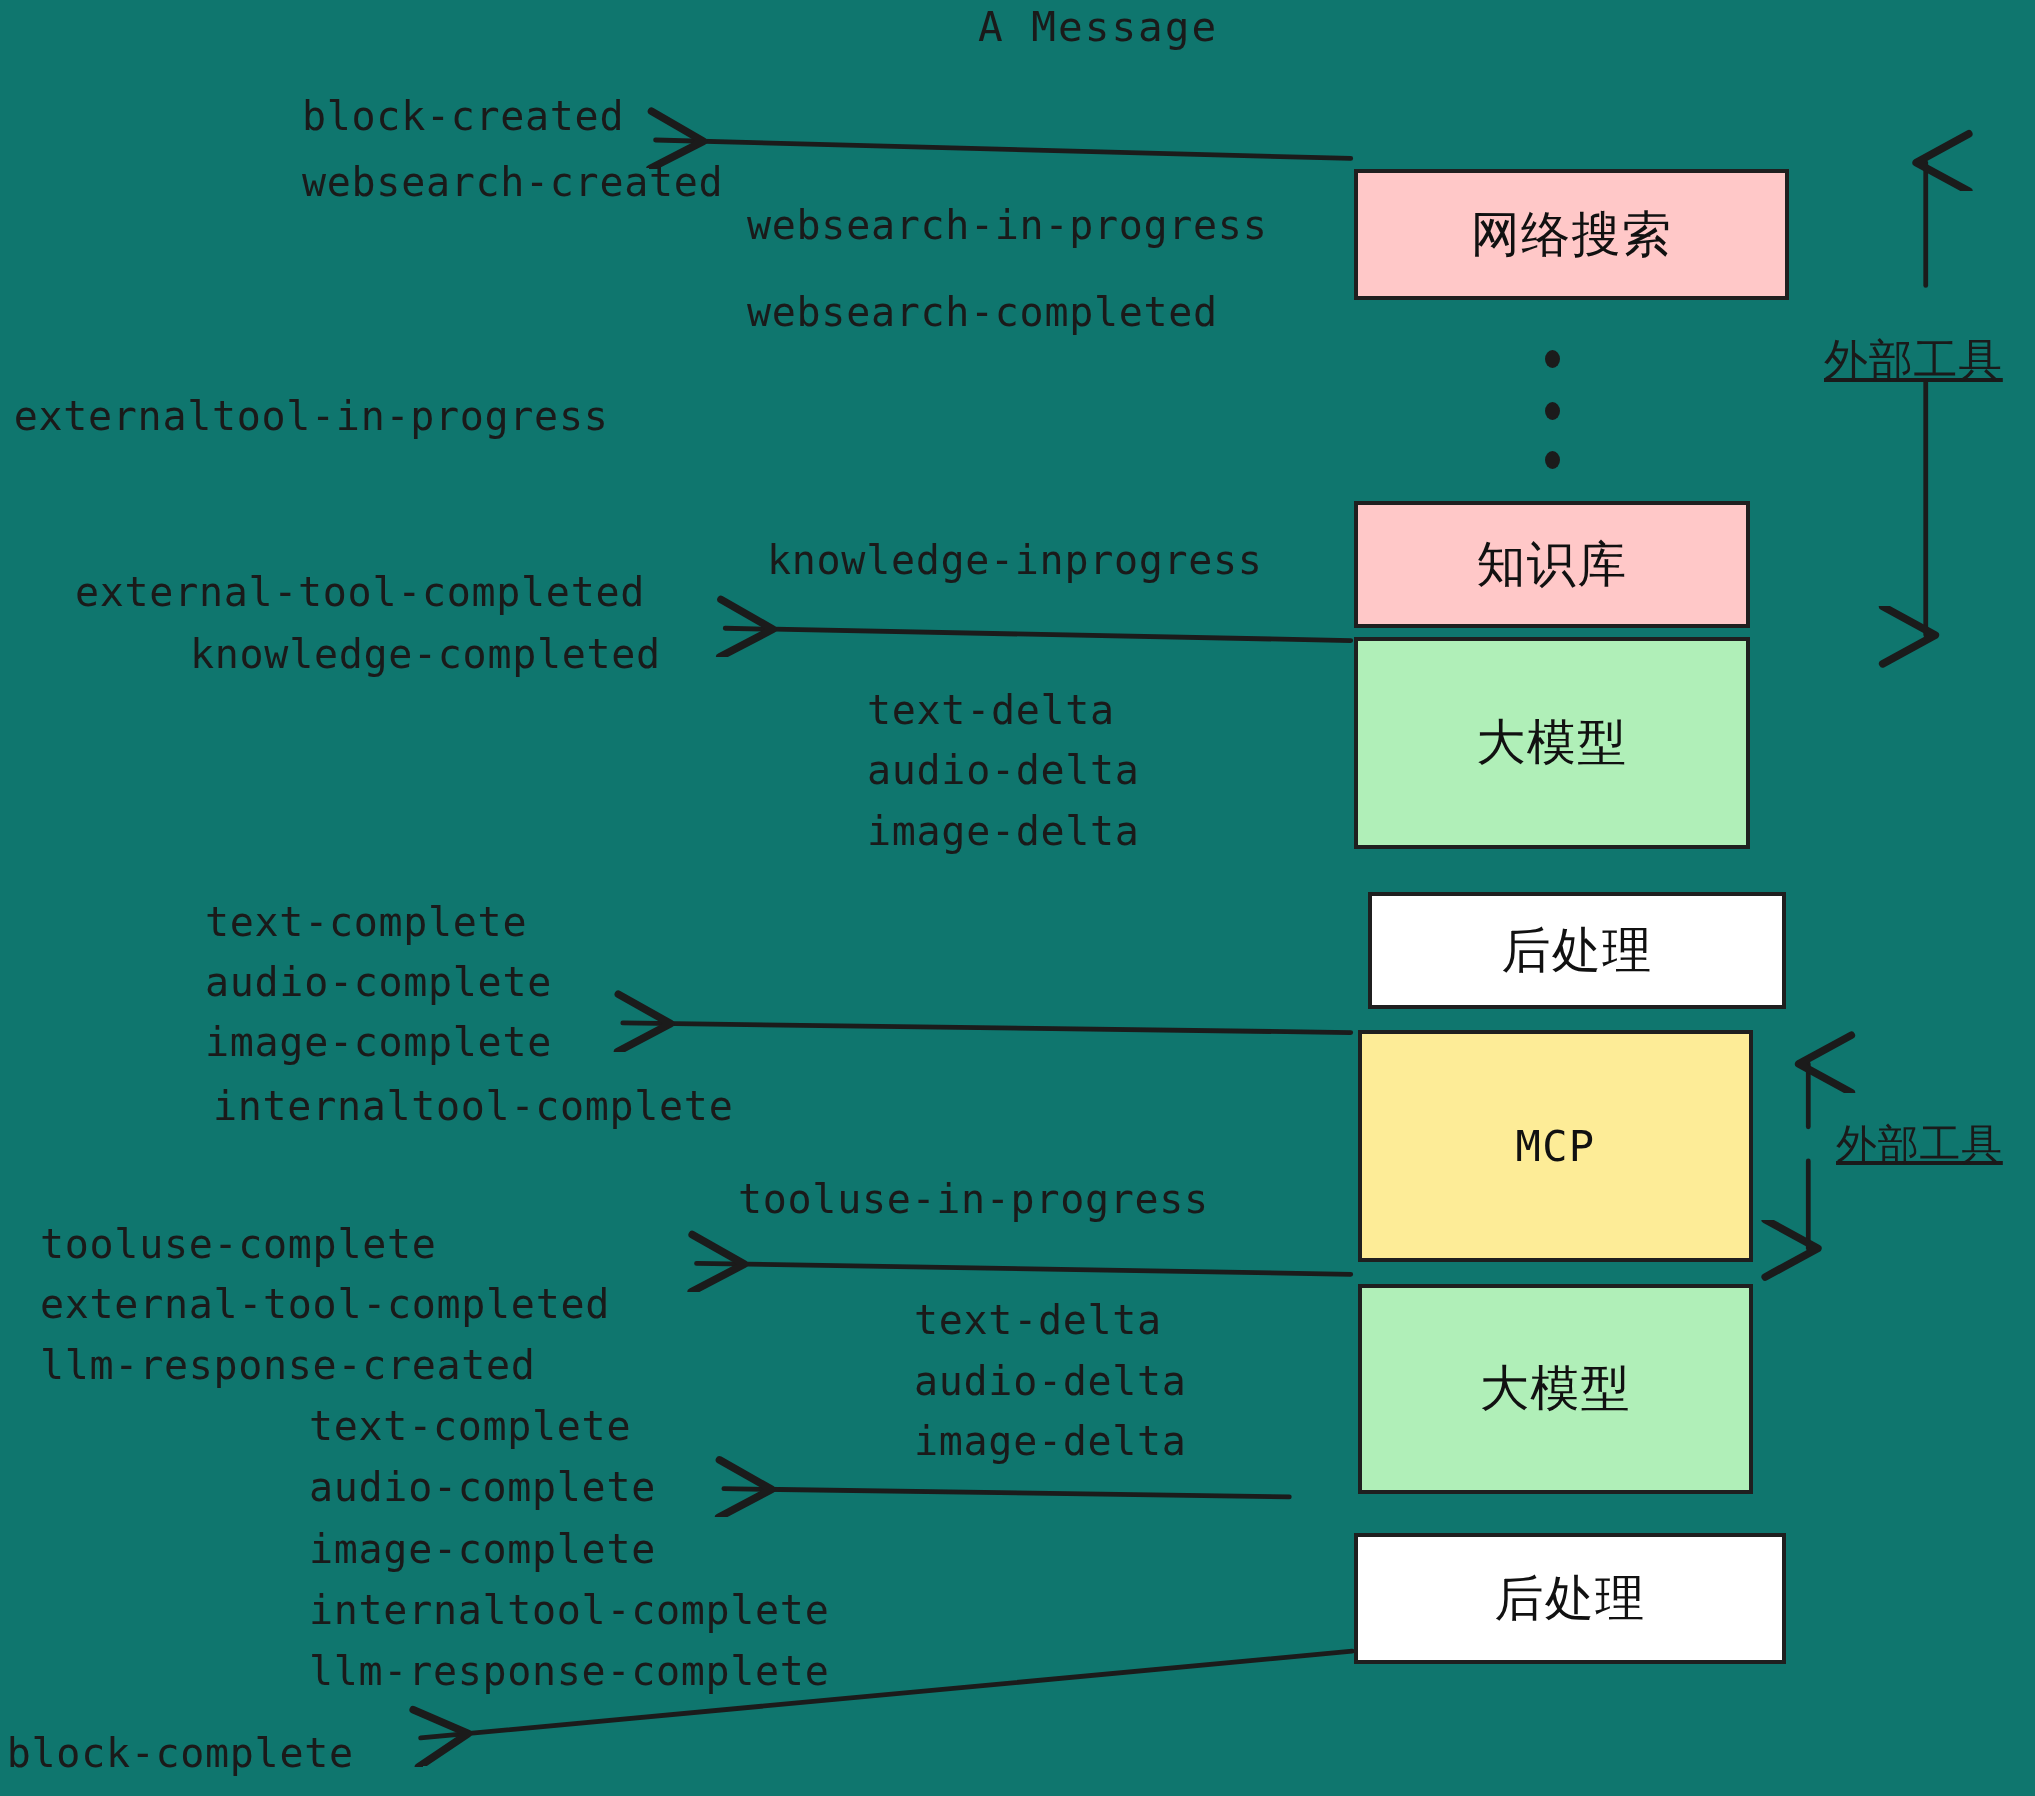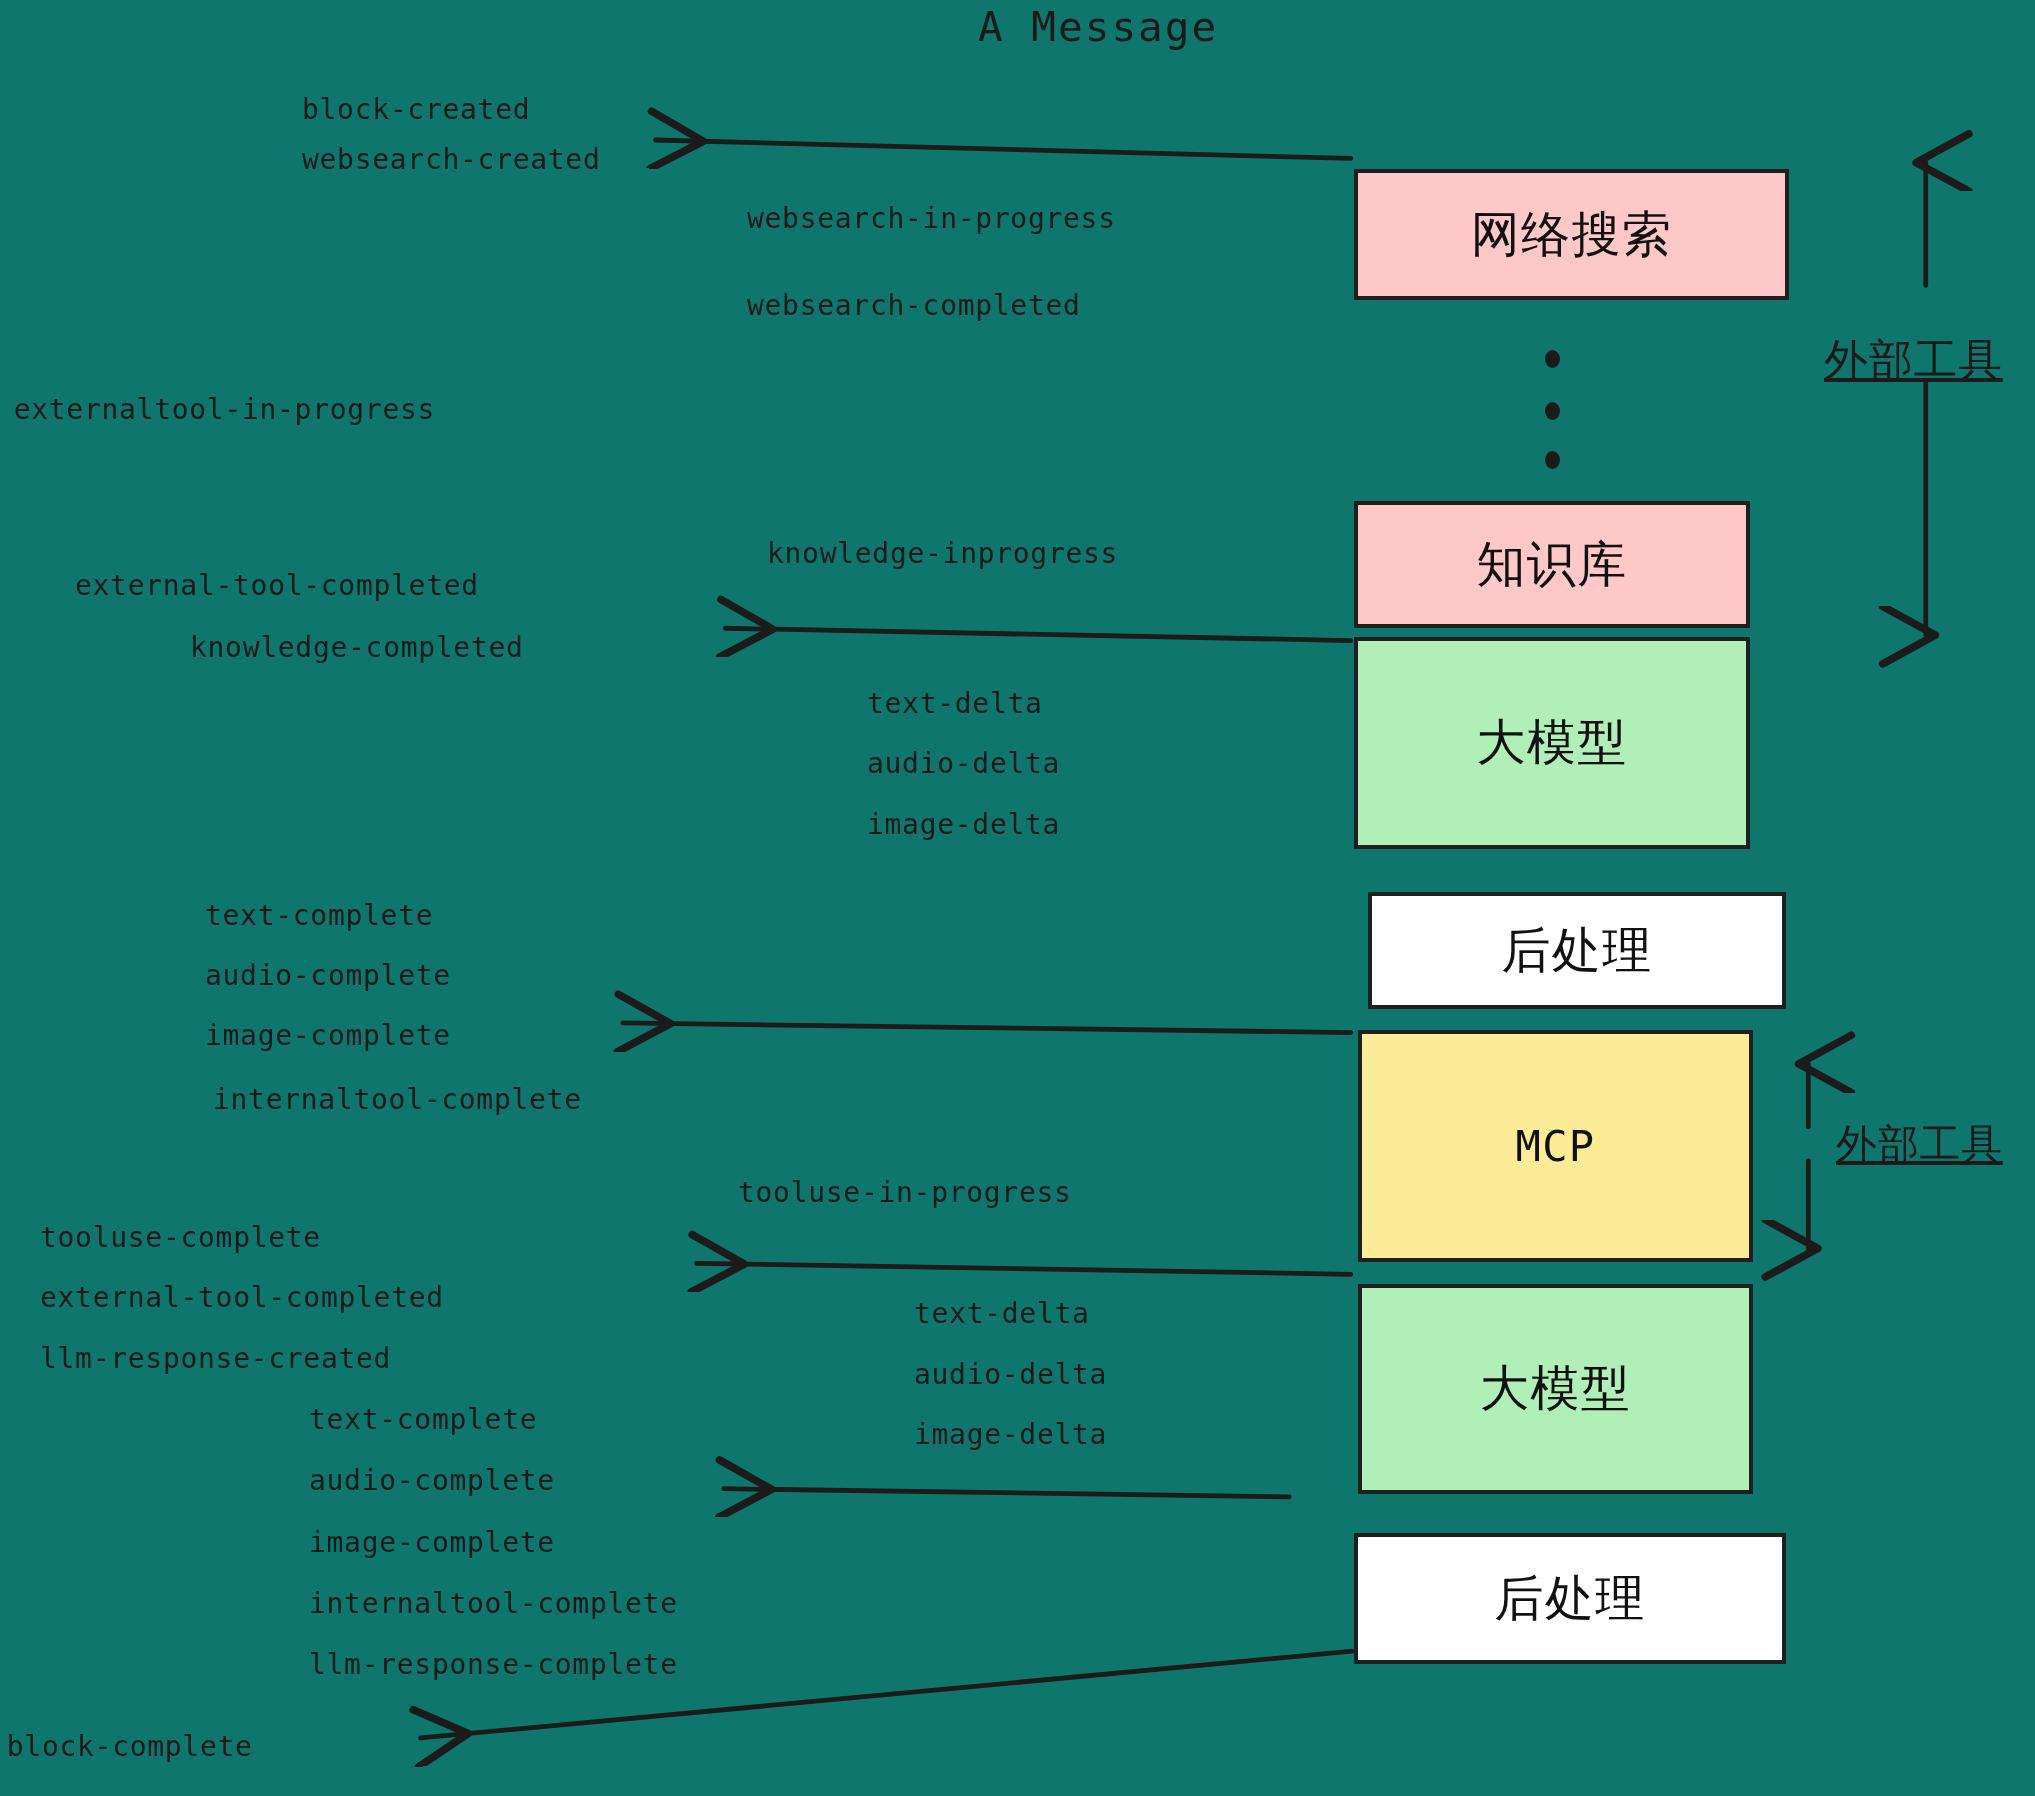--- a/index.html
+++ b/index.html
@@ -13,21 +13,21 @@
     height: 1796px;
     background: #0f766e;
     font-family: "DejaVu Sans Mono", "Liberation Mono", monospace;
     overflow: hidden;
   }
   .lbl {
     position: absolute;
     white-space: nowrap;
     color: #1a1a1a;
     font-family: "DejaVu Sans Mono", "Liberation Mono", monospace;
-    font-size: 28px;
+    font-size: 40px;
     letter-spacing: 0.7px;
     line-height: 1;
   }
   .title {
     position: absolute;
     white-space: nowrap;
     color: #1a1a1a;
     font-family: "DejaVu Sans Mono", "Liberation Mono", monospace;
     font-size: 41px;
     letter-spacing: 2px;
@@ -129,21 +129,21 @@
       <div class="box" style="left: 1358px; top: 1284px; width: 395px; height: 210px; background: rgb(176, 239, 184);">
         <span>大模型</span>
       </div>
       <div class="box" style="left: 1354px; top: 1533px; width: 432px; height: 131px; background: rgb(255, 255, 255);">
         <span>后处理</span>
       </div>
     </div>
 
   <div id="label-layer">
       <div class="lbl" style="left: 302px; top: 96px;">block-created</div>
-      <div class="lbl" style="left: 302px; top: 146px; text-align: center;">websearch-created</div>
+      <div class="lbl" style="left: 302px; top: 162px; text-align: center;">websearch-created</div>
       <div class="lbl" style="left: 747px; top: 205px;">websearch-in-progress</div>
       <div class="lbl" style="left: 747px; top: 292px;">websearch-completed</div>
       <div class="lbl" style="left: 13.7px; top: 396px; text-align: right;">externaltool-in-progress</div>
       <div class="lbl" style="left: 767px; top: 540px;">knowledge-inprogress</div>
       <div class="lbl" style="left: 75px; top: 572px;">external-tool-completed</div>
       <div class="lbl" style="left: 190px; top: 634px;">knowledge-completed</div>
       <div class="lbl" style="left: 867px; top: 690px;">text-delta</div>
       <div class="lbl" style="left: 867px; top: 750px;">audio-delta</div>
       <div class="lbl" style="left: 867px; top: 811px;">image-delta</div>
       <div class="lbl" style="left: 205px; top: 902px;">text-complete</div>

